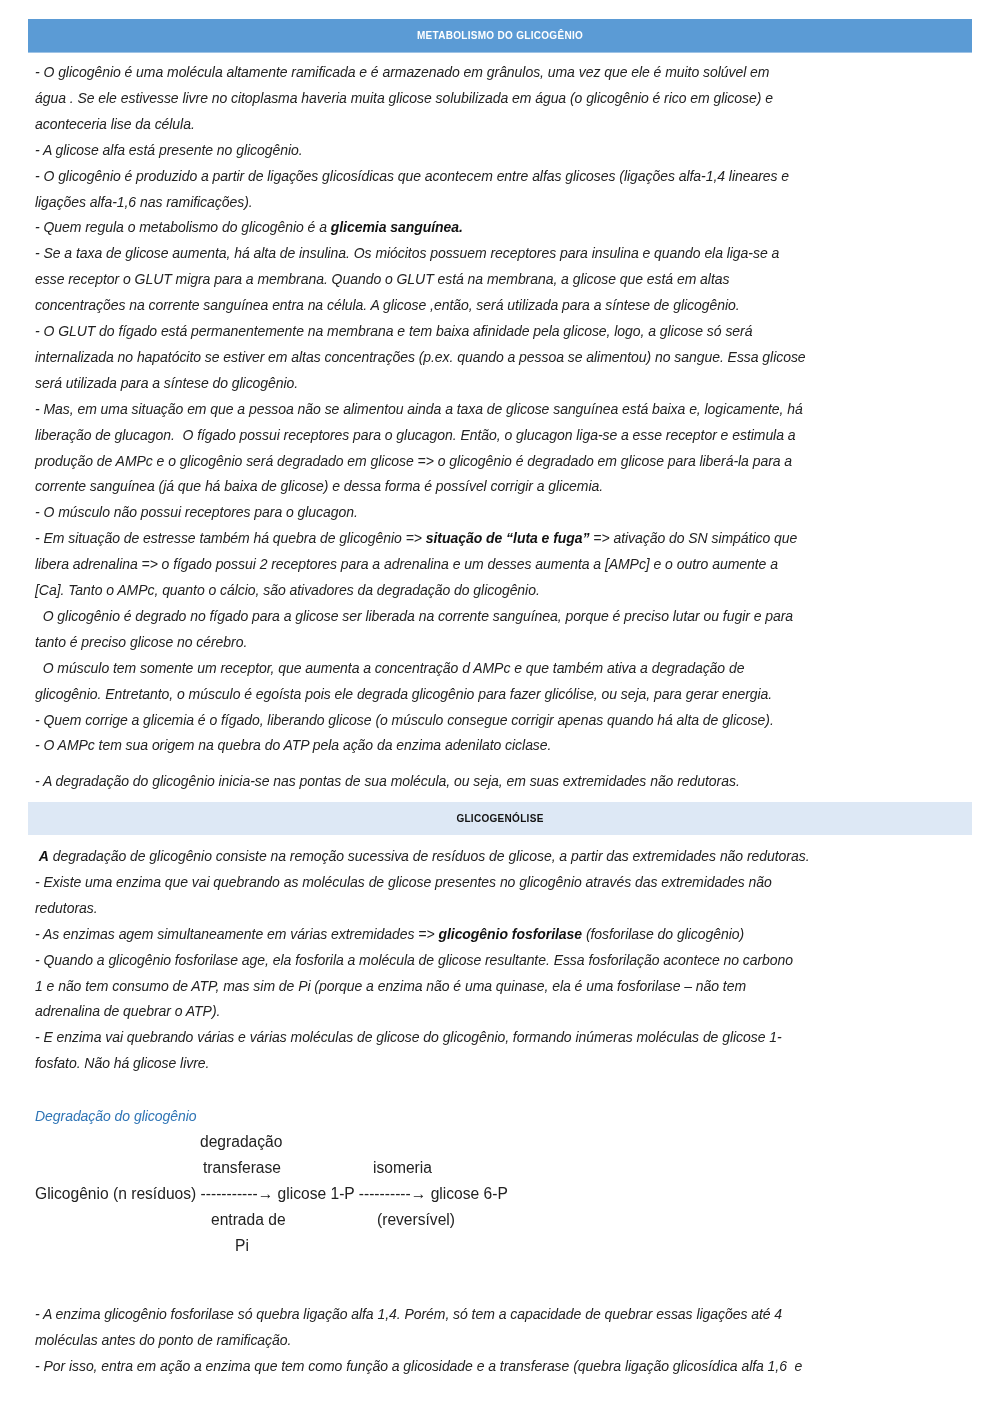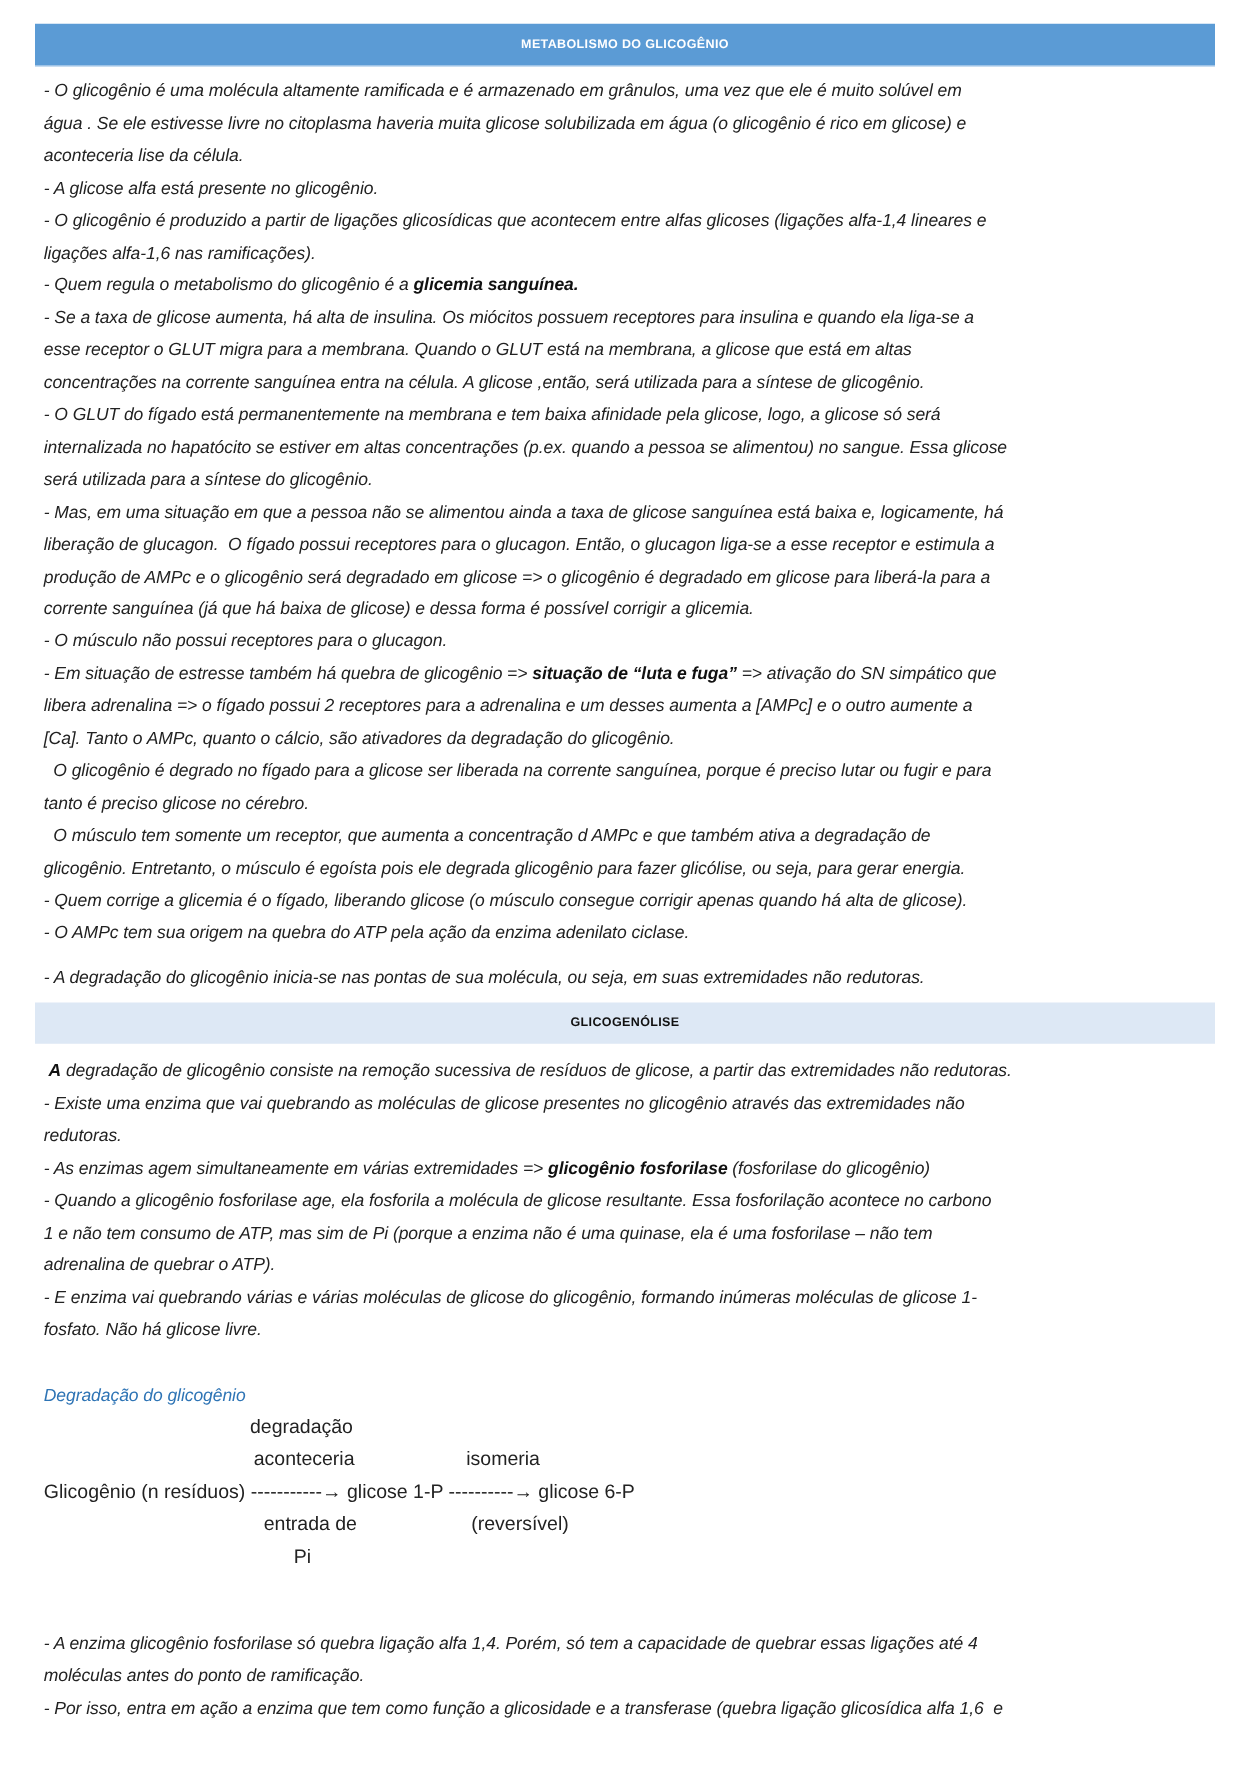--- a/index.html
+++ b/index.html
@@ -67,21 +67,21 @@
     <div class="line" style="top: 972.5px;"><span style="white-space: pre;">1 e não tem consumo de ATP, mas sim de Pi (porque a enzima não é uma quinase, ela é uma fosforilase – não tem</span></div>
     <div class="line" style="top: 998.4px;"><span style="white-space: pre;">adrenalina de quebrar o ATP).</span></div>
     <div class="line" style="top: 1024.3px;"><span style="white-space: pre;">- E enzima vai quebrando várias e várias moléculas de glicose do glicogênio, formando inúmeras moléculas de glicose 1-</span></div>
     <div class="line" style="top: 1050.2px;"><span style="white-space: pre;">fosfato. Não há glicose livre.</span></div>
   </div>
 
 <div class="line sub" style="top:1103px;">Degradação do glicogênio</div>
 
 <div>
   <div class="dg" style="left:200px; top:1129px;">degradação</div>
-  <div class="dg" style="left:203px; top:1155px;">aconteceria</div>
+  <div class="dg" style="left:203px; top:1155px;">transferase</div>
   <div class="dg" style="left:373px; top:1155px;">isomeria</div>
   <div class="dg" style="left:35px; top:1181px;">Glicogênio (n resíduos) -----------→ glicose 1-P ----------→ glicose 6-P</div>
   <div class="dg" style="left:211px; top:1207px;">entrada de</div>
   <div class="dg" style="left:235px; top:1233px;">Pi</div>
   <div class="dg" style="left:377px; top:1207px;">(reversível)</div>
 </div>
 
 <div id="s3">
     <div class="line" style="top: 1301px;"><span style="white-space: pre;">- A enzima glicogênio fosforilase só quebra ligação alfa 1,4. Porém, só tem a capacidade de quebrar essas ligações até 4</span></div>
     <div class="line" style="top: 1326.9px;"><span style="white-space: pre;">moléculas antes do ponto de ramificação.</span></div>

